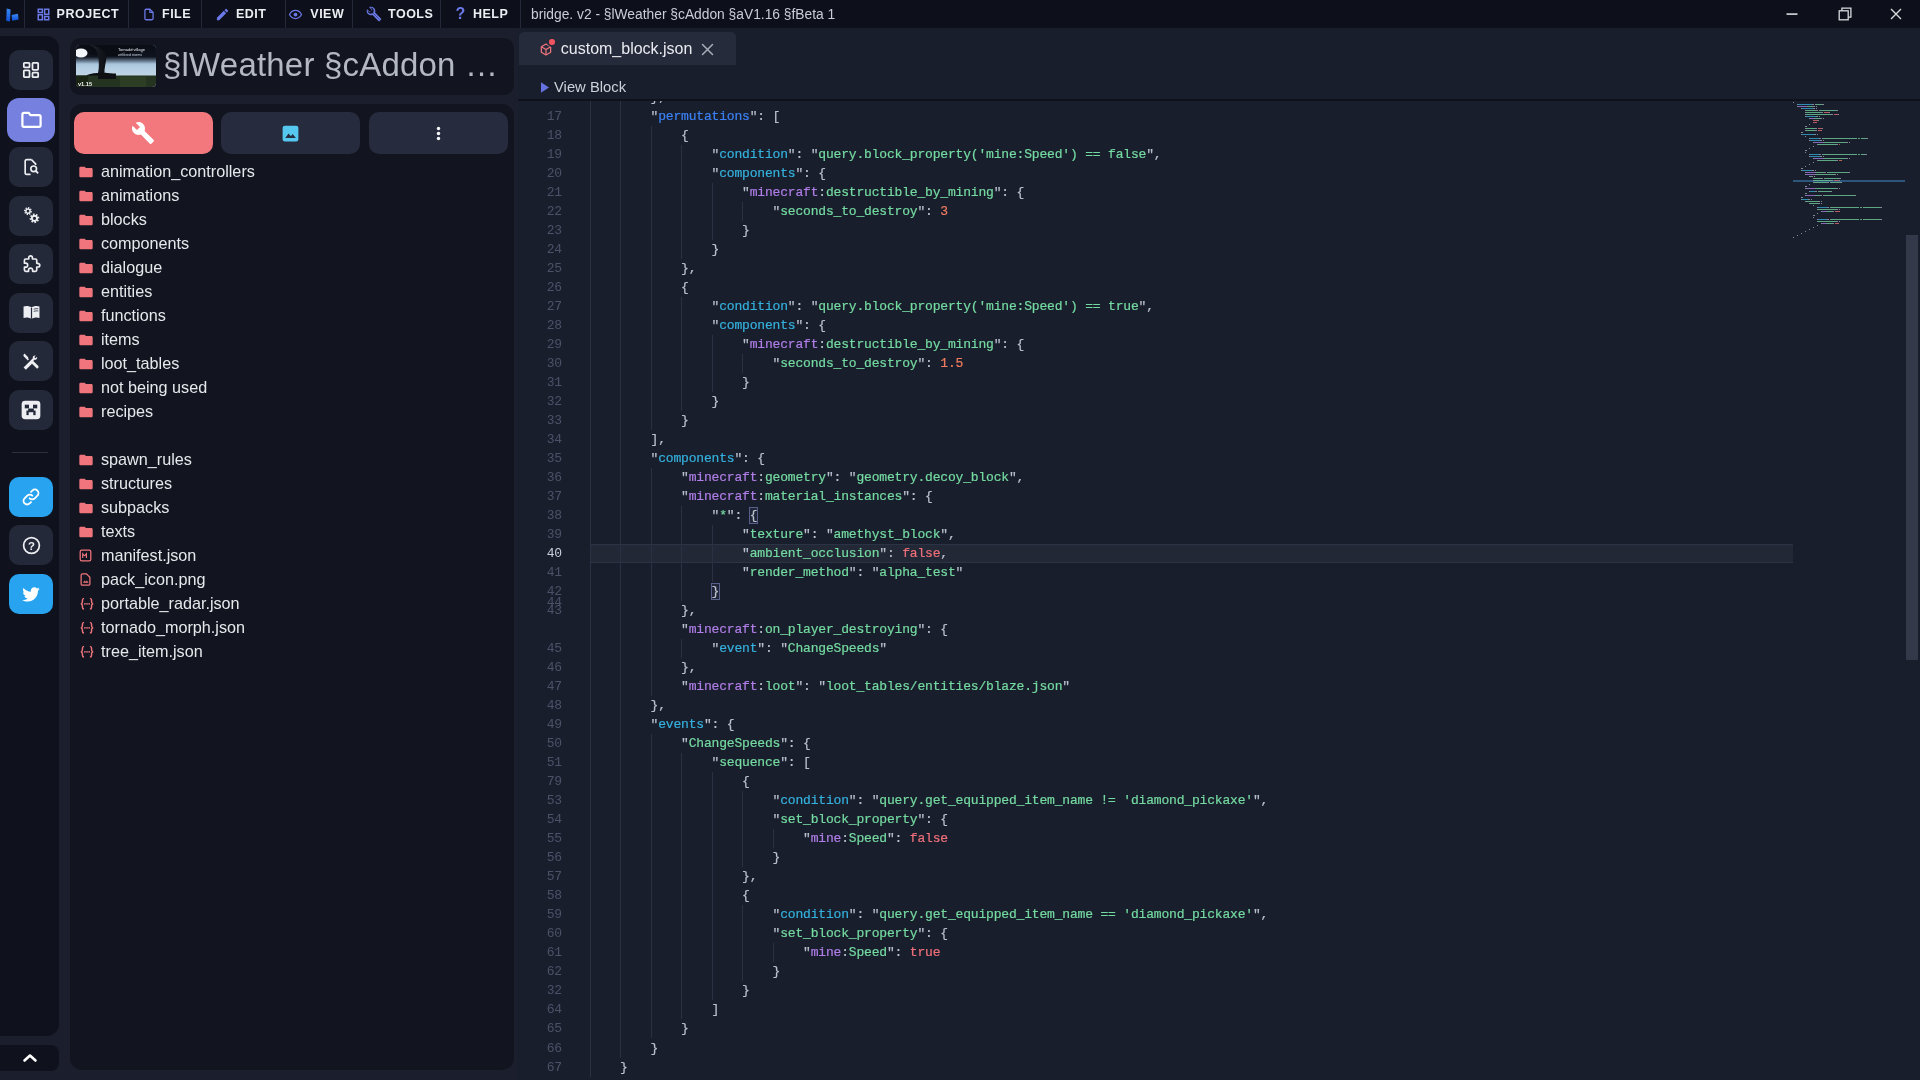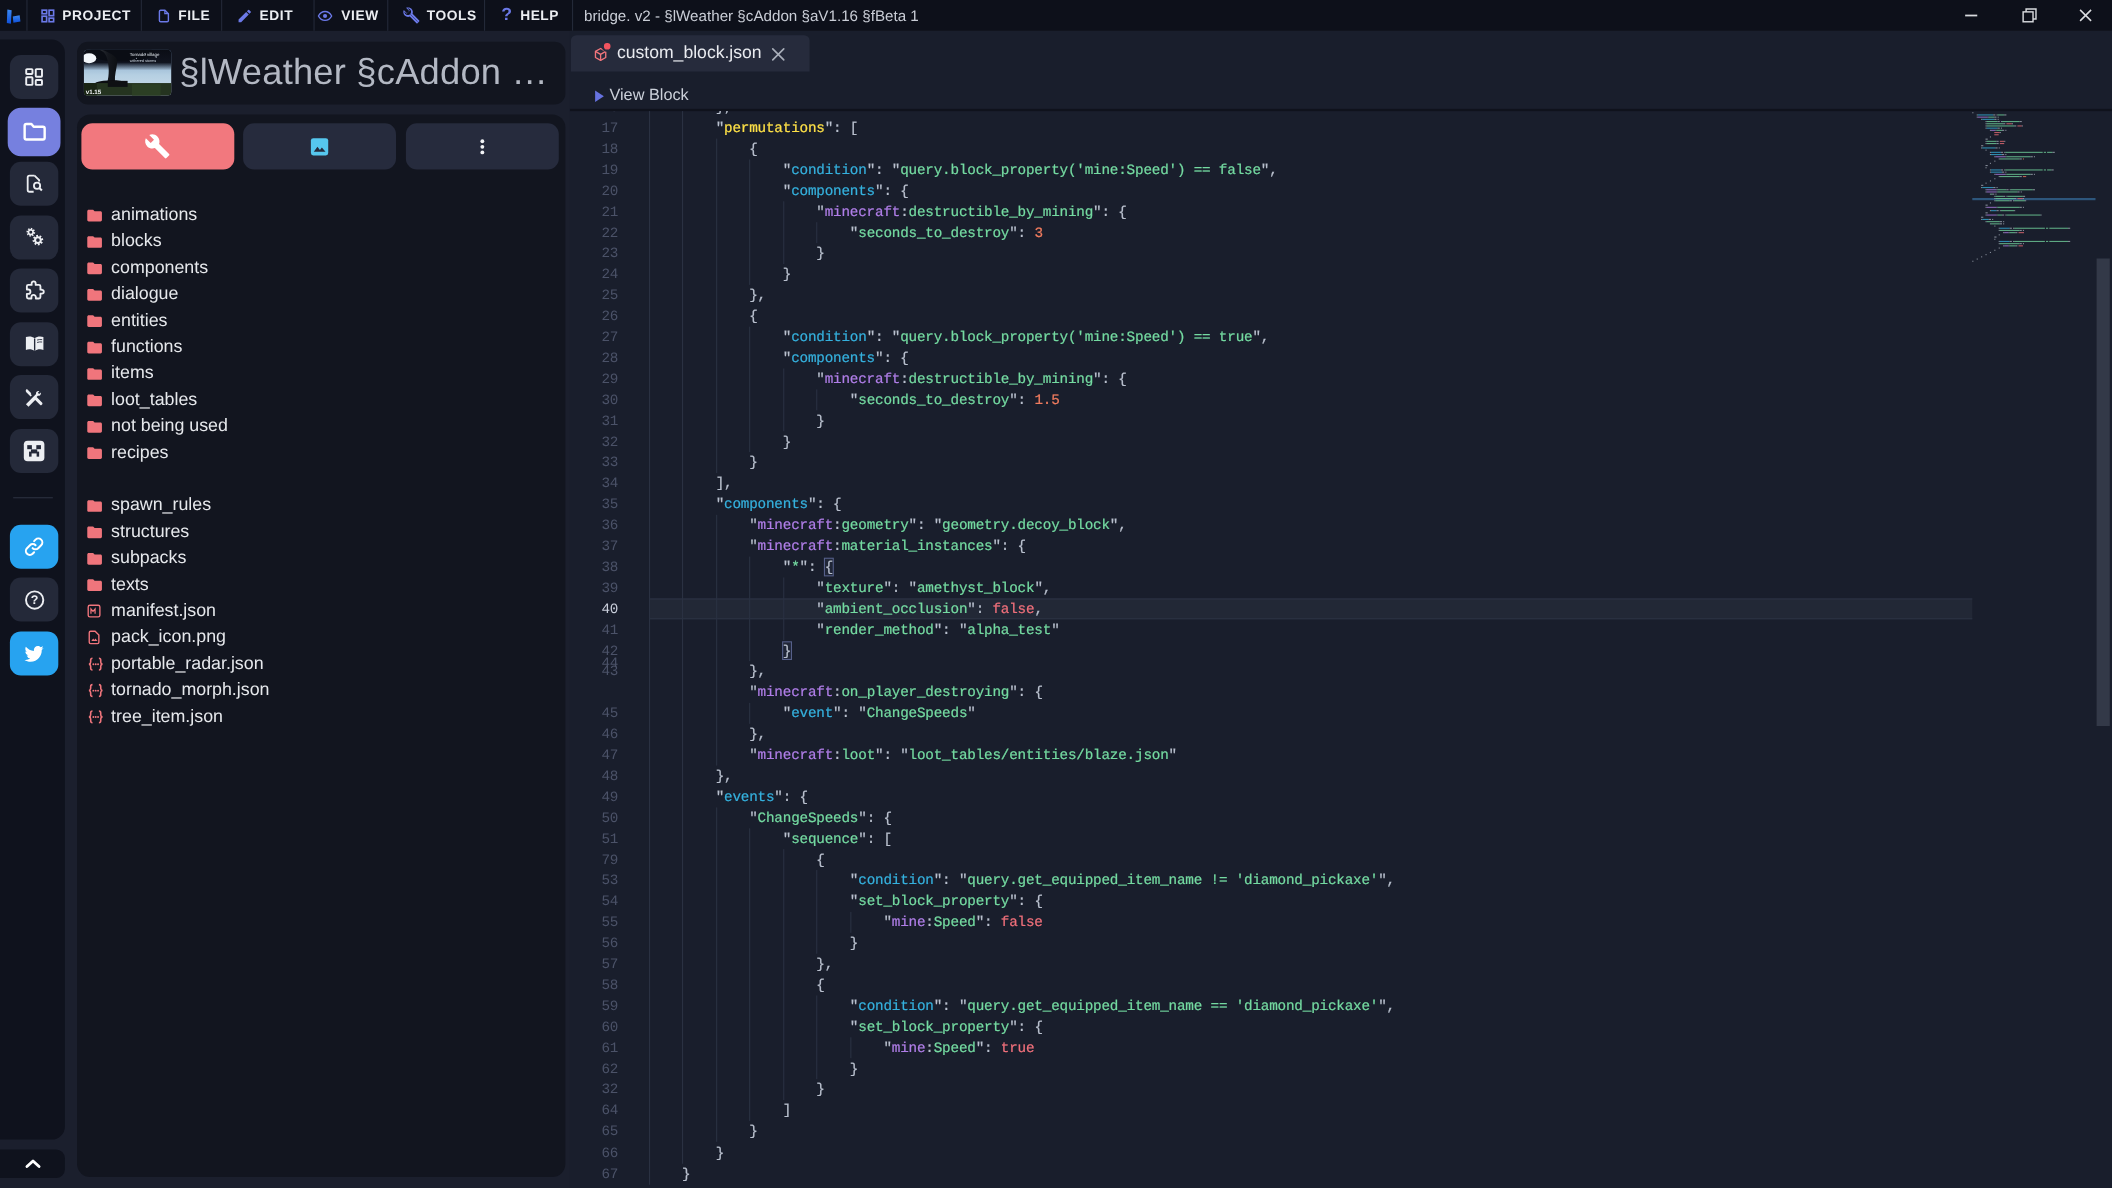--- a/index.html
+++ b/index.html
@@ -265,20 +265,28 @@
   </div>
   <div class="sbtn" style="left:298.5px;width:139px">
     <svg width="19" height="19" viewBox="0 0 24 24">
           <g fill="#f2f4f7">
       <circle cx="12" cy="5.6" r="2.2"></circle>
       <circle cx="12" cy="12" r="2.2"></circle>
       <circle cx="12" cy="18.4" r="2.2"></circle>
     </g>
         </svg>
   </div>
+<div class="fr" style="top:55.2px">
+        <span class="fi">
+          <svg width="16" height="16" viewBox="0 0 24 24">
+            <path fill="#f0757c" d="M10 4H4c-1.1 0-2 .9-2 2v12c0 1.1.9 2 2 2h16c1.1 0 2-.9 2-2V8c0-1.1-.9-2-2-2h-8l-2-2z"></path>
+          </svg>
+        </span>
+        <span class="ft">animation_controllers</span>
+      </div>
 <div class="fr" style="top:79.2px">
         <span class="fi">
           <svg width="16" height="16" viewBox="0 0 24 24">
             <path fill="#f0757c" d="M10 4H4c-1.1 0-2 .9-2 2v12c0 1.1.9 2 2 2h16c1.1 0 2-.9 2-2V8c0-1.1-.9-2-2-2h-8l-2-2z"></path>
           </svg>
         </span>
         <span class="ft">animations</span>
       </div>
 <div class="fr" style="top:103.2px">
         <span class="fi">
@@ -487,21 +495,21 @@
 <div class="ig" style="left:711.60px;top:772.22px;height:228.24px"></div>
 <div class="ig" style="left:742.10px;top:201.62px;height:19.02px"></div>
 <div class="ig" style="left:742.10px;top:353.78px;height:19.02px"></div>
 <div class="ig" style="left:742.10px;top:791.24px;height:76.08px"></div>
 <div class="ig" style="left:742.10px;top:905.36px;height:76.08px"></div>
 <div class="ig" style="left:772.60px;top:829.28px;height:19.02px"></div>
 <div class="ig" style="left:772.60px;top:943.40px;height:19.02px"></div>
     <div class="ln" style="top:87.50px">16</div>
 <div class="cl" style="top:87.50px;left:650.60px"><span style="color:#b9c0ce">},</span></div>
 <div class="ln" style="top:106.52px">17</div>
-<div class="cl" style="top:106.52px;left:650.60px"><span style="color:#b9c0ce">"</span><span style="color:#fde047">permutations</span><span style="color:#b9c0ce">": [</span></div>
+<div class="cl" style="top:106.52px;left:650.60px"><span style="color:#b9c0ce">"</span><span style="color:#3b82f6">permutations</span><span style="color:#b9c0ce">": [</span></div>
 <div class="ln" style="top:125.54px">18</div>
 <div class="cl" style="top:125.54px;left:681.10px"><span style="color:#b9c0ce">{</span></div>
 <div class="ln" style="top:144.56px">19</div>
 <div class="cl" style="top:144.56px;left:711.60px"><span style="color:#b9c0ce">"</span><span style="color:#35b1de">condition</span><span style="color:#b9c0ce">": "</span><span style="color:#74daa1">query.block_property('mine:Speed') == false</span><span style="color:#b9c0ce">",</span></div>
 <div class="ln" style="top:163.58px">20</div>
 <div class="cl" style="top:163.58px;left:711.60px"><span style="color:#b9c0ce">"</span><span style="color:#35b1de">components</span><span style="color:#b9c0ce">": {</span></div>
 <div class="ln" style="top:182.60px">21</div>
 <div class="cl" style="top:182.60px;left:742.10px"><span style="color:#b9c0ce">"</span><span style="color:#b07ee8">minecraft</span><span style="color:#b9c0ce">:</span><span style="color:#74daa1">destructible_by_mining</span><span style="color:#b9c0ce">": {</span></div>
 <div class="ln" style="top:201.62px">22</div>
 <div class="cl" style="top:201.62px;left:772.60px"><span style="color:#b9c0ce">"</span><span style="color:#74daa1">seconds_to_destroy</span><span style="color:#b9c0ce">": </span><span style="color:#f07c5f">3</span></div>

